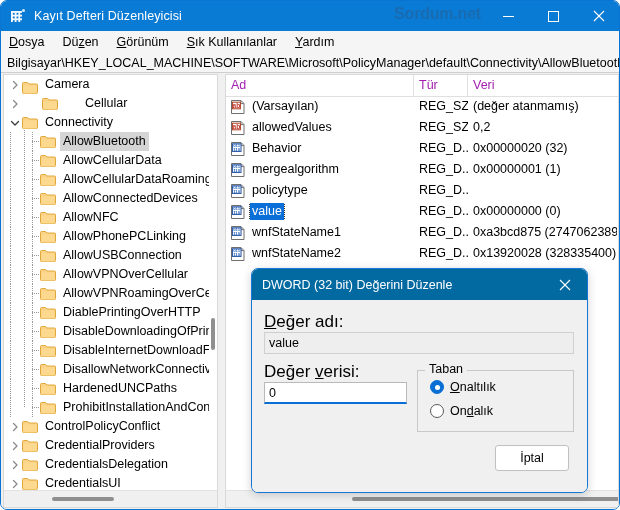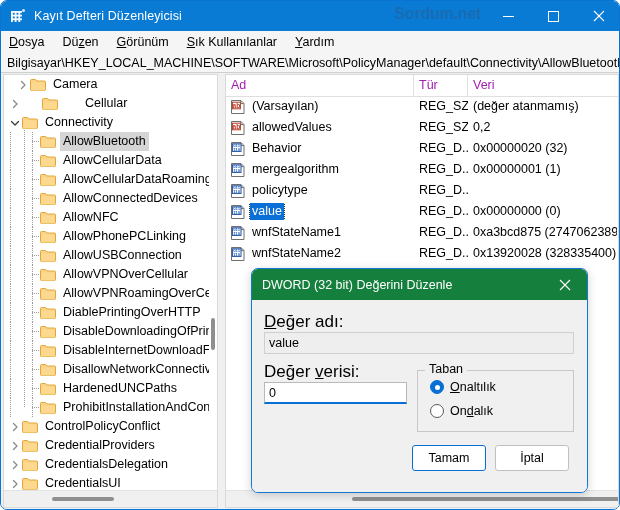--- a/index.html
+++ b/index.html
@@ -349,21 +349,21 @@
     border: 1px solid #1678d4;
     border-radius: 7px;
     box-sizing: border-box;
     overflow: hidden;
     box-shadow: 0 2px 10px rgba(0,0,0,.18);
   }
   #dlg-titlebar {
     position: absolute;
     left: 0; top: 0;
     width: 335px; height: 31px;
-    background: #15803d;
+    background: #0369a1;
     display: flex; align-items: center;
   }
   #dlg-title {
     color: #ffffff;
     font-size: 12.5px;
     margin-left: 10px;
     white-space: nowrap;
   }
   #dlg-close {
     position: absolute;
@@ -533,21 +533,21 @@
 
   <div id="addressbar">
     <div id="address-path">Bilgisayar\HKEY_LOCAL_MACHINE\SOFTWARE\Microsoft\PolicyManager\default\Connectivity\AllowBluetooth</div>
   </div>
 
   <div id="panes">
 
     <div id="tree-pane">
       <div id="tree-scroll">
         <div id="tree-guide" style="top: 51px; height: 282px; bottom: auto;"></div>
-      <div class="tree-row" style="padding-left: 12px;">
+      <div class="tree-row" style="padding-left: 4px; align-items: flex-end;">
             <span class="chevron">
               <svg width="10" height="10" viewBox="0 0 10 10">
                 <polyline points="3.5,1.5 7,5 3.5,8.5" fill="none" stroke="#8a8a8a" stroke-width="1.3" stroke-linecap="round" stroke-linejoin="round"></polyline>
               </svg>
             </span>
             <span class="folder">
               <svg width="16" height="13" viewBox="0 0 16 13">
                 <path d="M0.5 2.5 A1 1 0 0 1 1.5 1.5 H5.5 L7 3 H14.5 A1 1 0 0 1 15.5 4 V11.5 A1 1 0 0 1 14.5 12.5 H1.5 A1 1 0 0 1 0.5 11.5 Z" fill="#fcd287" stroke="#e0a83a" stroke-width="1"></path>
                 <path d="M1.3 4.6 H14.7 V11.6 A0.8 0.8 0 0 1 13.9 12.4 H2.1 A0.8 0.8 0 0 1 1.3 11.6 Z" fill="#fdd98f"></path>
               </svg>
@@ -976,18 +976,17 @@
 
       <div class="radio-row" id="radio-hex">
         <span class="radio-mark on"></span>
         <span class="radio-label"><span class="ak">O</span><span>naltılık</span></span>
       </div>
       <div class="radio-row" id="radio-dec">
         <span class="radio-mark"></span>
         <span class="radio-label"><span>On</span><span class="ak">d</span><span>alık</span></span>
       </div>
 
-      <button class="dlg-btn" id="btn-ok">Tamam</button>
       <button class="dlg-btn" id="btn-cancel">İptal</button>
     </div>
   </div>
 
 </div>
 
 </body></html>

